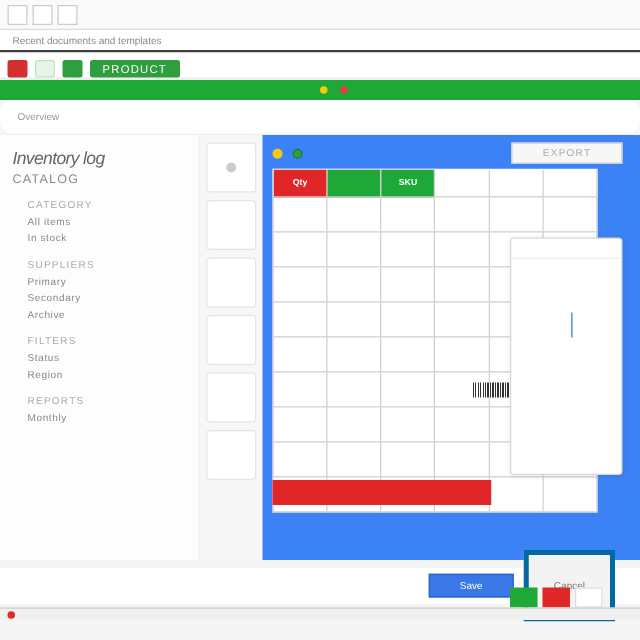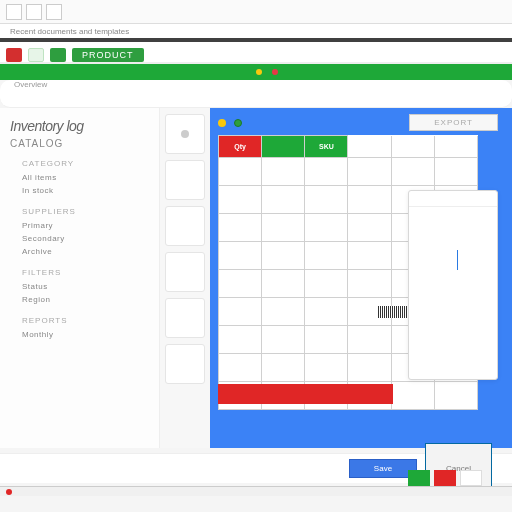--- a/index.html
+++ b/index.html
@@ -10,21 +10,21 @@
   }
   .top-toolbar {
     height: 24px; background: #fafafa; border-bottom: 1px solid #ddd;
     display: flex; align-items: center; gap: 4px; padding: 0 6px;
   }
   .tool-ic {
     width: 16px; height: 16px; border: 1px solid #ccc; background: #fff;
     display: inline-block;
   }
   .top-tabs {
-    height: 18px; background: #fff; border-bottom: 4px solid #404040;
+    height: 18px; background: #fff; border-bottom: 2px solid #404040;
     display: flex; align-items: center; gap: 12px; padding: 0 10px;
     color: #888; font-size: 8px;
   }
   .ribbon-row {
     height: 22px; display: flex; align-items: flex-end; gap: 6px; padding: 0 6px;
     background: #fff; border-bottom: 2px solid #eee;
   }
   .ribbon-chip { width: 16px; height: 14px; border-radius: 2px; }
   .ribbon-chip.red { background: #d32f2f; }
   .ribbon-chip.green { background: #2e9e3f; }
@@ -36,21 +36,21 @@
   .green-bar {
     height: 16px; background: #1ea838; position: relative;
   }
   .green-bar .dot {
     position: absolute; top: 5px; width: 6px; height: 6px; border-radius: 50%;
   }
   .green-bar .dot.y { background: #f9c80e; left: 256px; }
   .green-bar .dot.r { background: #e63946; left: 272px; }
   .subnav {
     height: 28px; background: #fff; border-bottom: 1px solid #eee;
-    display: flex; gap: 30px; padding: 0 14px;
+    display: flex; align-items: center; gap: 30px; padding: 0 14px;
     color: #999; font-size: 8px; border-radius: 10px;
   }
   .main {
     display: flex; height: 340px; background: #3b82f6;
   }
   .sidebar {
     width: 160px; padding: 10px 10px; border-right: 1px solid #eee;
     background: #fdfdfd;
   }
   .sb-title { font-size: 14px; color: #666; font-style: italic; margin-bottom: 4px; letter-spacing: -0.5px; }
@@ -106,21 +106,21 @@
     position: absolute; bottom: 29px; left: 0; right: 0; height: 30px;
     background: #fff; border-top: 1px solid #eee;
     display: flex; align-items: center; justify-content: flex-end; gap: 8px;
     padding: 0 20px;
   }
   .btn-blue {
     background: #3b78e7; border: 1px solid #2a5fc7; color: #fff;
     padding: 4px 24px; font-size: 8px;
   }
   .btn-gray {
-    background: #f3f3f3; border: 1px solid #0369a1; color: #777;
+    background: #f3f3f3; border: 4px solid #0369a1; color: #777;
     padding: 20px 20px; font-size: 8px;
   }
   .chips {
     position: absolute; bottom: 26px; right: 30px; display: flex; gap: 4px;
   }
   .chip { width: 22px; height: 16px; }
   .chip.g { background: #1ea838; }
   .chip.r { background: #e02626; }
   .chip.w { background: #fff; border: 1px solid #ddd; }
   .taskbar {

